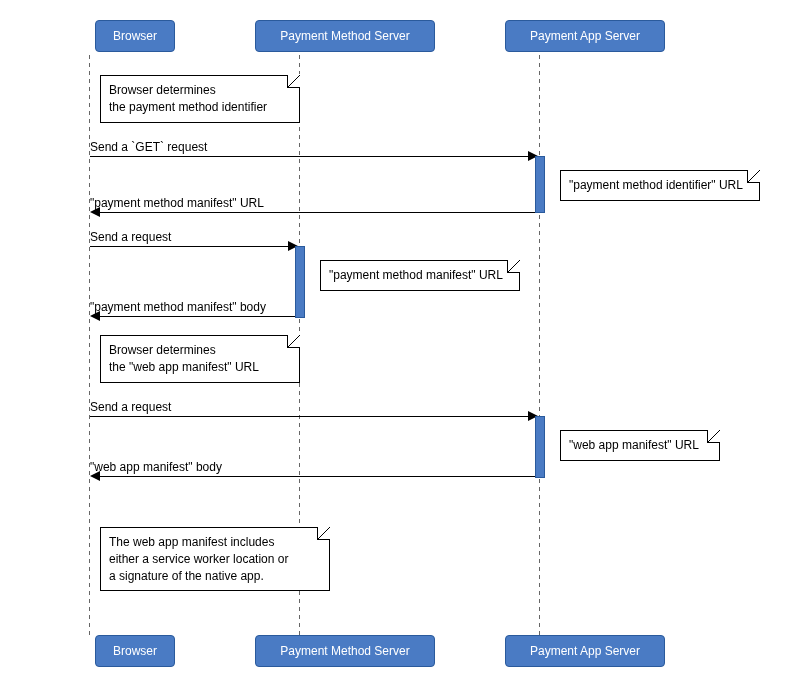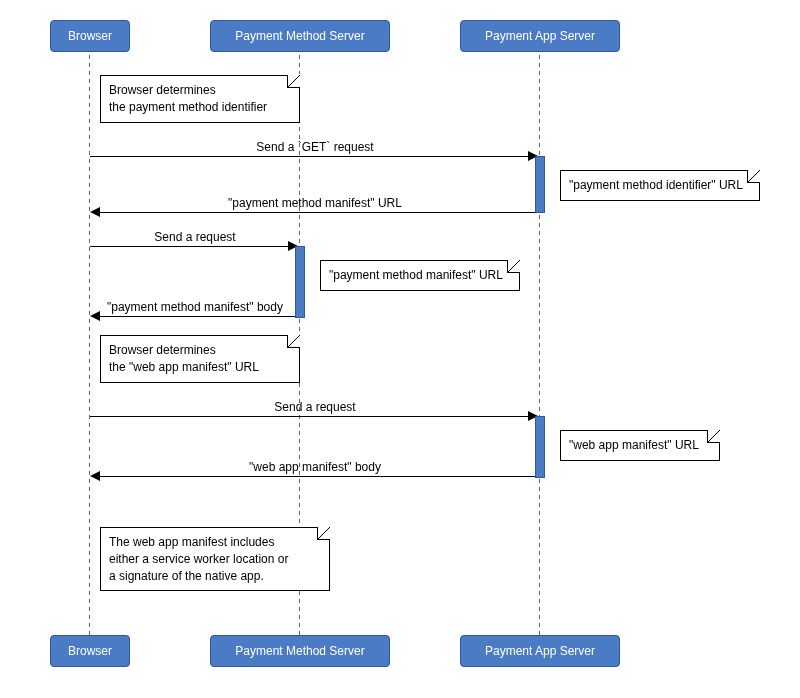--- a/index.html
+++ b/index.html
@@ -17,20 +17,21 @@
   .actor {
     position: absolute;
     background: #4a7bc4;
     border: 1px solid #2a5a9c;
     border-radius: 4px;
     color: #fff;
     text-align: center;
     padding: 8px 12px;
     box-sizing: border-box;
     white-space: nowrap;
+    margin-left: 45px;
   }
   .lifeline {
     position: absolute;
     width: 1px;
     background: repeating-linear-gradient(to bottom, #666 0, #666 4px, transparent 4px, transparent 8px);
   }
   .activation {
     position: absolute;
     width: 8px;
     background: #4a7bc4;
@@ -81,21 +82,20 @@
   .arrow-left {
     position: absolute;
     width: 0;
     height: 0;
     border-top: 5px solid transparent;
     border-bottom: 5px solid transparent;
     border-right: 10px solid #000;
   }
   .message-label {
     position: absolute;
-    text-align: center;
   }
   .note-text { white-space: pre-line; }
 </style>
 </head>
 <body>
 
 <div class="diagram">
 
   <div class="actor" style="left:30px; top:0; width:80px;">
     <span>Browser</span>

